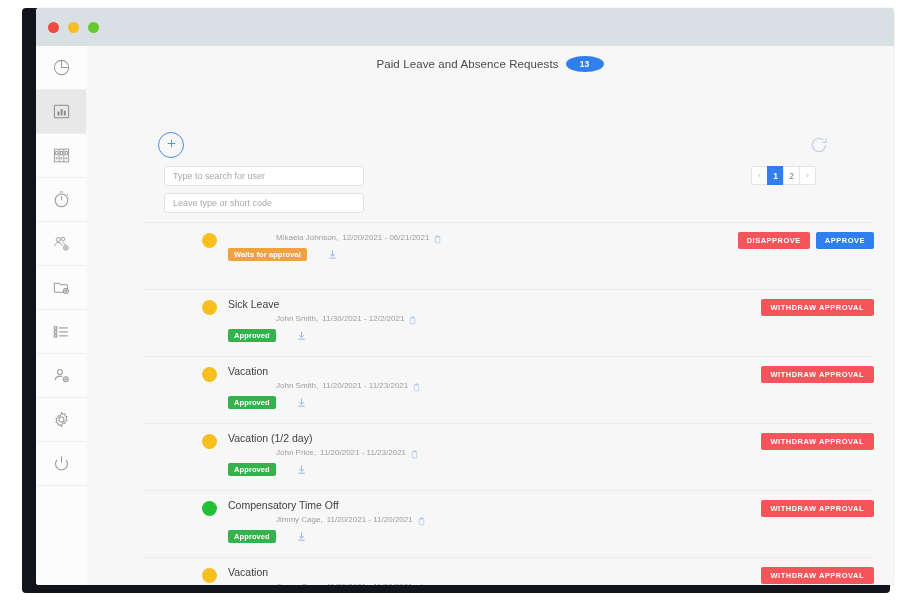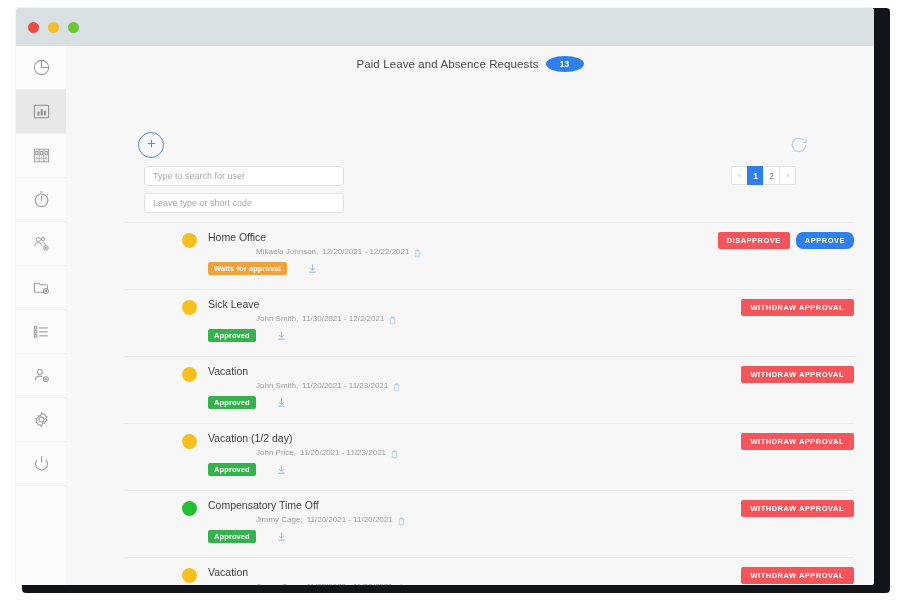--- a/index.html
+++ b/index.html
@@ -9,21 +9,21 @@
   }
 
   
   .screen{position:relative;width:900px;height:600px;background:#ffffff;}
 
   .frame-shadow{
     position:absolute;left:22px;top:8px;width:868px;height:585px;
     background:#111418;border-radius:4px;
   }
   .window{
-    position:absolute;left:16px;top:8px;width:858px;height:577px;
+    position:absolute;left:36px;top:8px;width:858px;height:577px;
     background:#f7f7f7;border-radius:3px;overflow:hidden;
     box-shadow:0 0 0 1px rgba(0,0,0,.04);
   }
 
   
   .titlebar{
     position:absolute;left:0;top:0;width:858px;height:38px;
     background:#d9e0e4;
   }
   .dots{position:absolute;left:12px;top:14px;display:flex;gap:9px;}
@@ -135,21 +135,21 @@
     position:absolute;right:0;top:9px;display:flex;gap:6px;align-items:center;
   }
   .abtn{
     height:17px;padding:0 9px;border:none;border-radius:2px;
     font-family:"Liberation Sans",sans-serif;
     font-size:7.5px;font-weight:700;color:#fff;letter-spacing:.5px;
     display:inline-flex;align-items:center;justify-content:center;
     cursor:pointer;
   }
   .abtn.red{background:#f4555a;}
-  .abtn.blue{background:#2f80ed;border-radius:7px;}
+  .abtn.blue{background:#2f80ed;}
   .abtn.withdraw{background:#f4555a;padding:0 10px;height:17px;}
 </style>
 </head>
 <body>
 
 <div class="screen">
   <div class="frame-shadow"></div>
 
   <div class="window">
 
@@ -309,24 +309,23 @@
         <span class="page-btn arrow">‹</span>
         <span class="page-btn active">1</span>
         <span class="page-btn">2</span>
         <span class="page-btn arrow">›</span>
       </div>
 
       <div class="rows" id="rows-container">
           <div class="row">
             <span class="status-dot" style="background:#f8c01f"></span>
      <div class="row-main">
-       <div class="row-title">Home Office</div>
        <div class="row-sub">
          <span>Mikaela Johnson,</span>
-         <span>12/20/2021 - 12/22/2021</span>
+         <span>12/20/2021 - 06/21/2021</span>
          <span class="clip-icon">
                   <svg width="9" height="9" viewBox="0 0 24 24" fill="none" stroke="currentColor" stroke-width="1.7">
                     <rect x="6" y="4" width="12" height="17" rx="1.6"></rect>
                     <rect x="9" y="2" width="6" height="3.6" rx="1"></rect>
                   </svg>
                 </span>
        </div>
        <div class="row-badges">
          <span class="badge pending">Waits for approval</span>
          <span class="dl-icon">

